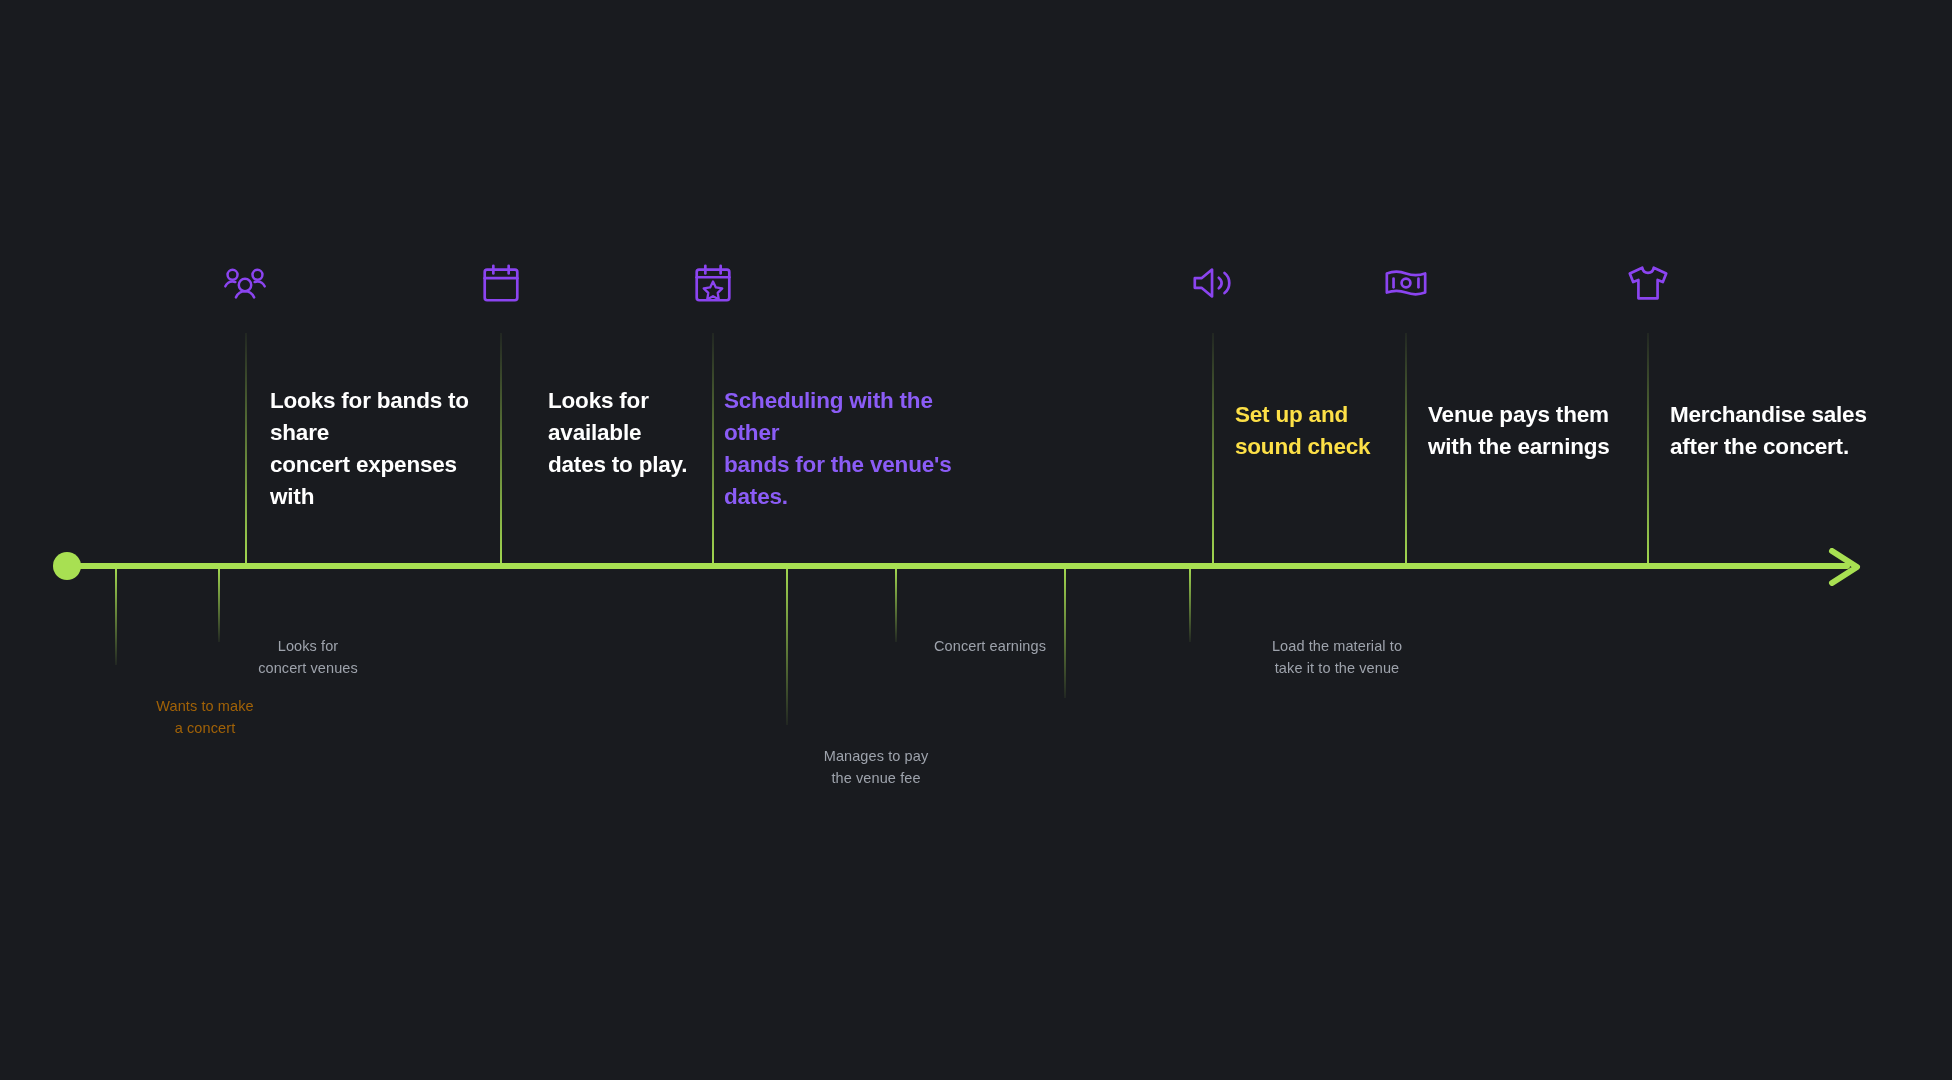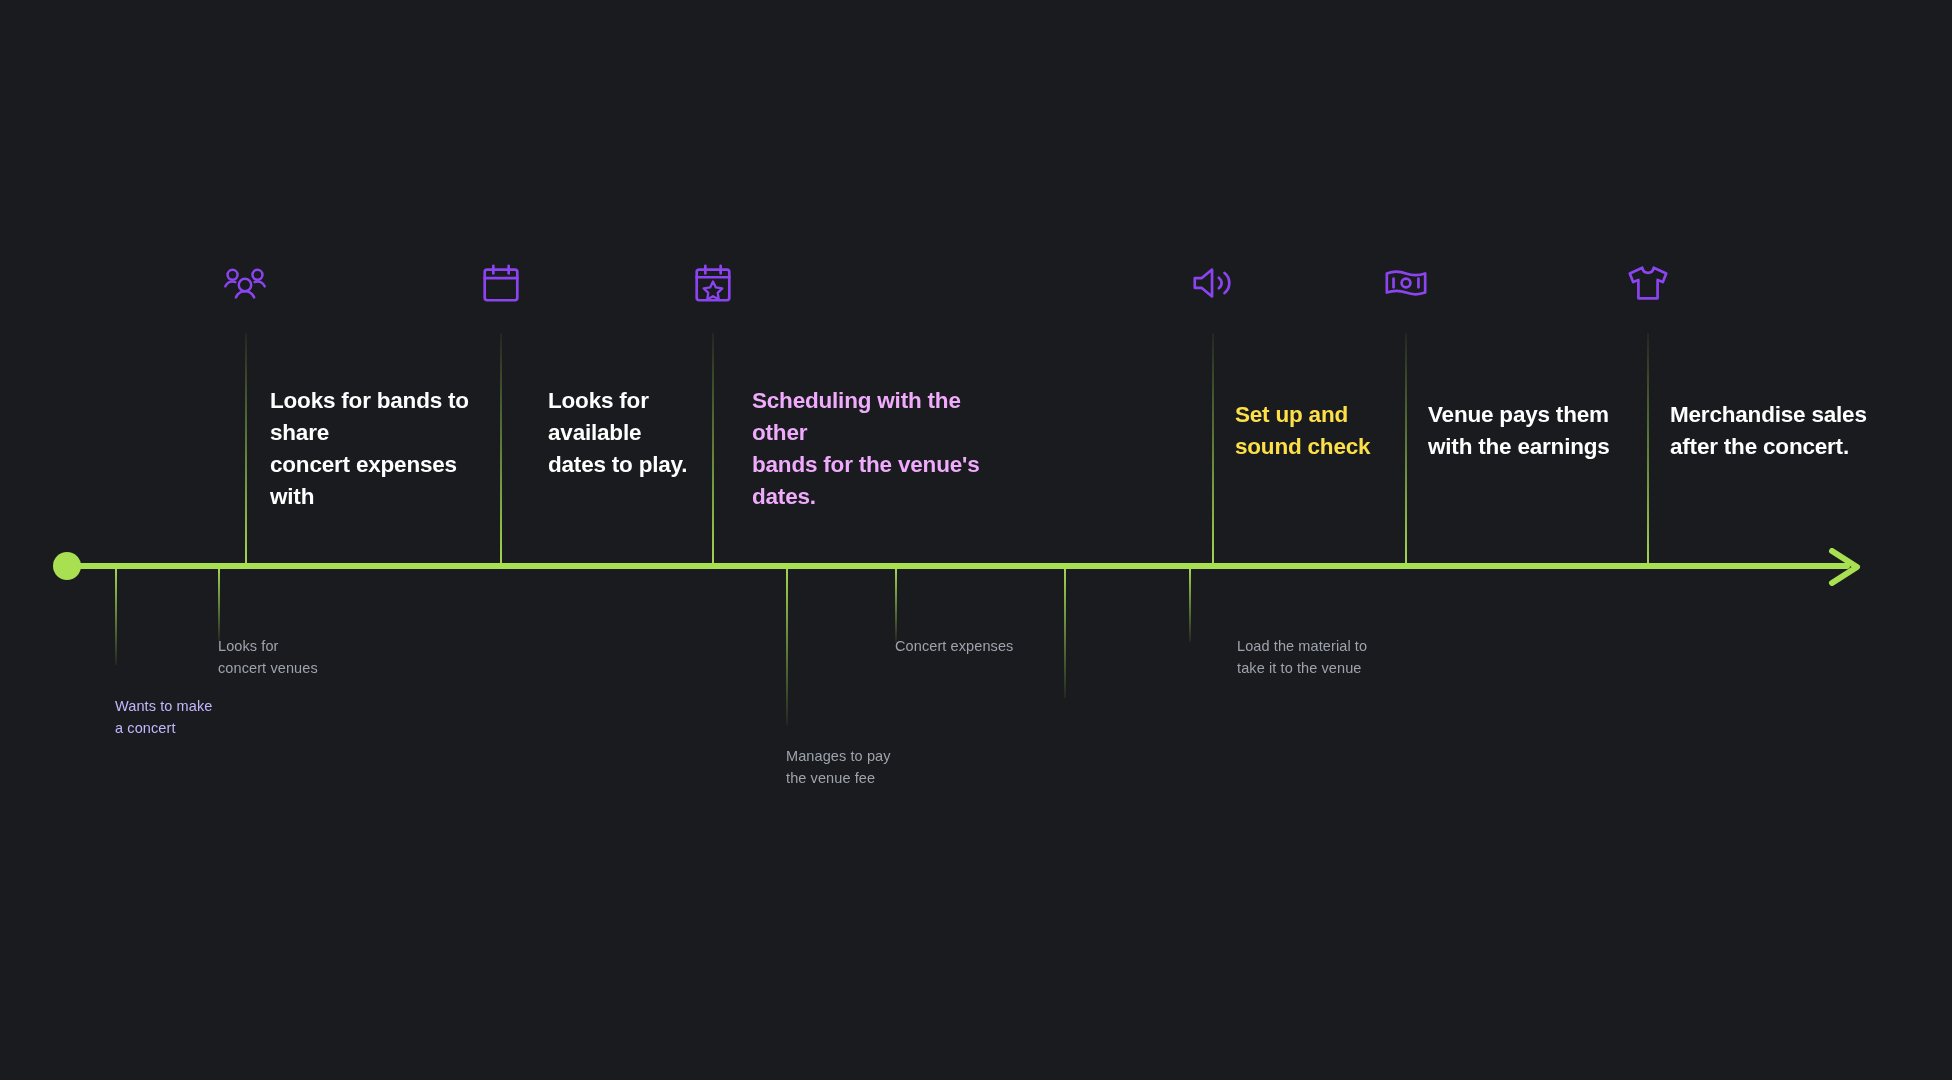--- a/index.html
+++ b/index.html
@@ -82,20 +82,21 @@
   }
 
   
   .label-bottom {
     position:absolute;
     color:#9EA3AC;
     font-size:14.5px;
     font-weight:400;
     line-height:1.52;
     letter-spacing:0.1px;
+    text-align:center;
   }
 </style>
 </head>
 <body style="background: rgb(25, 27, 31);">
 
 <div id="stage" style="background: rgb(25, 27, 31);">
 
   <div class="connector up" style="left:245px; top:333px; height:230px;"></div>
   <div class="connector up" style="left:500px; top:333px; height:230px;"></div>
   <div class="connector up" style="left:712px; top:333px; height:230px;"></div>
@@ -166,24 +167,24 @@
   </div>
 
   <div class="node-icon" style="left: 1625px; top: 260px; color: rgb(139, 68, 240);">
     <svg viewBox="0 0 48 48" fill="none" xmlns="http://www.w3.org/2000/svg" stroke="currentColor" stroke-width="2.8" stroke-linecap="round" stroke-linejoin="round">
       <path d="M18 8l-13 6 3.5 9 5.5-2.2V40h20V20.8l5.5 2.2L43 14 30 8c-.7 3.5-3.1 5.4-6 5.4S18.7 11.5 18 8z"></path>
     </svg>
   </div>
 
   <div class="label-top" style="left: 270px; top: 385px; width: 235px; color: rgb(255, 255, 255);">Looks for bands to share<br>concert expenses with</div>
   <div class="label-top" style="left: 523px; top: 385px; width: 180px; color: rgb(255, 255, 255); margin-left: 25px;">Looks for available<br>dates to play.</div>
-  <div class="label-top" style="left: 752px; top: 385px; width: 255px; color: #f0abfc;">Scheduling with the other<br>bands for the venue's dates.</div>
+  <div class="label-top" style="left: 724px; top: 385px; width: 255px; color: #8b5cf6;">Scheduling with the other<br>bands for the venue's dates.</div>
   <div class="label-top" style="left: 1235px; top: 399px; width: 175px; color: #fde047;">Set up and<br>sound check</div>
   <div class="label-top" style="left: 1428px; top: 399px; width: 215px; color: rgb(255, 255, 255);">Venue pays them<br>with the earnings</div>
   <div class="label-top" style="left: 1670px; top: 399px; width: 215px; color: rgb(255, 255, 255);">Merchandise sales<br>after the concert.</div>
 
-  <div class="label-bottom" style="left: 115px; top: 695px; width: 180px; color: #c4b5fd;">Wants to make<br>a concert</div>
+  <div class="label-bottom" style="left: 115px; top: 695px; width: 180px; color: #a16207;">Wants to make<br>a concert</div>
   <div class="label-bottom" style="left: 218px; top: 635px; width: 180px; color: rgb(158, 163, 172);">Looks for<br>concert venues</div>
   <div class="label-bottom" style="left: 786px; top: 745px; width: 180px; color: rgb(158, 163, 172);">Manages to pay<br>the venue fee</div>
-  <div class="label-bottom" style="left: 895px; top: 635px; width: 190px; color: rgb(158, 163, 172);">Concert expenses</div>
+  <div class="label-bottom" style="left: 895px; top: 635px; width: 190px; color: rgb(158, 163, 172);">Concert earnings</div>
   <div class="label-bottom" style="left: 1189px; top: 635px; width: 200px; color: rgb(158, 163, 172); margin-left: 48px;">Load the material to<br>take it to the venue</div>
 
 </div>
 
 </body></html>

